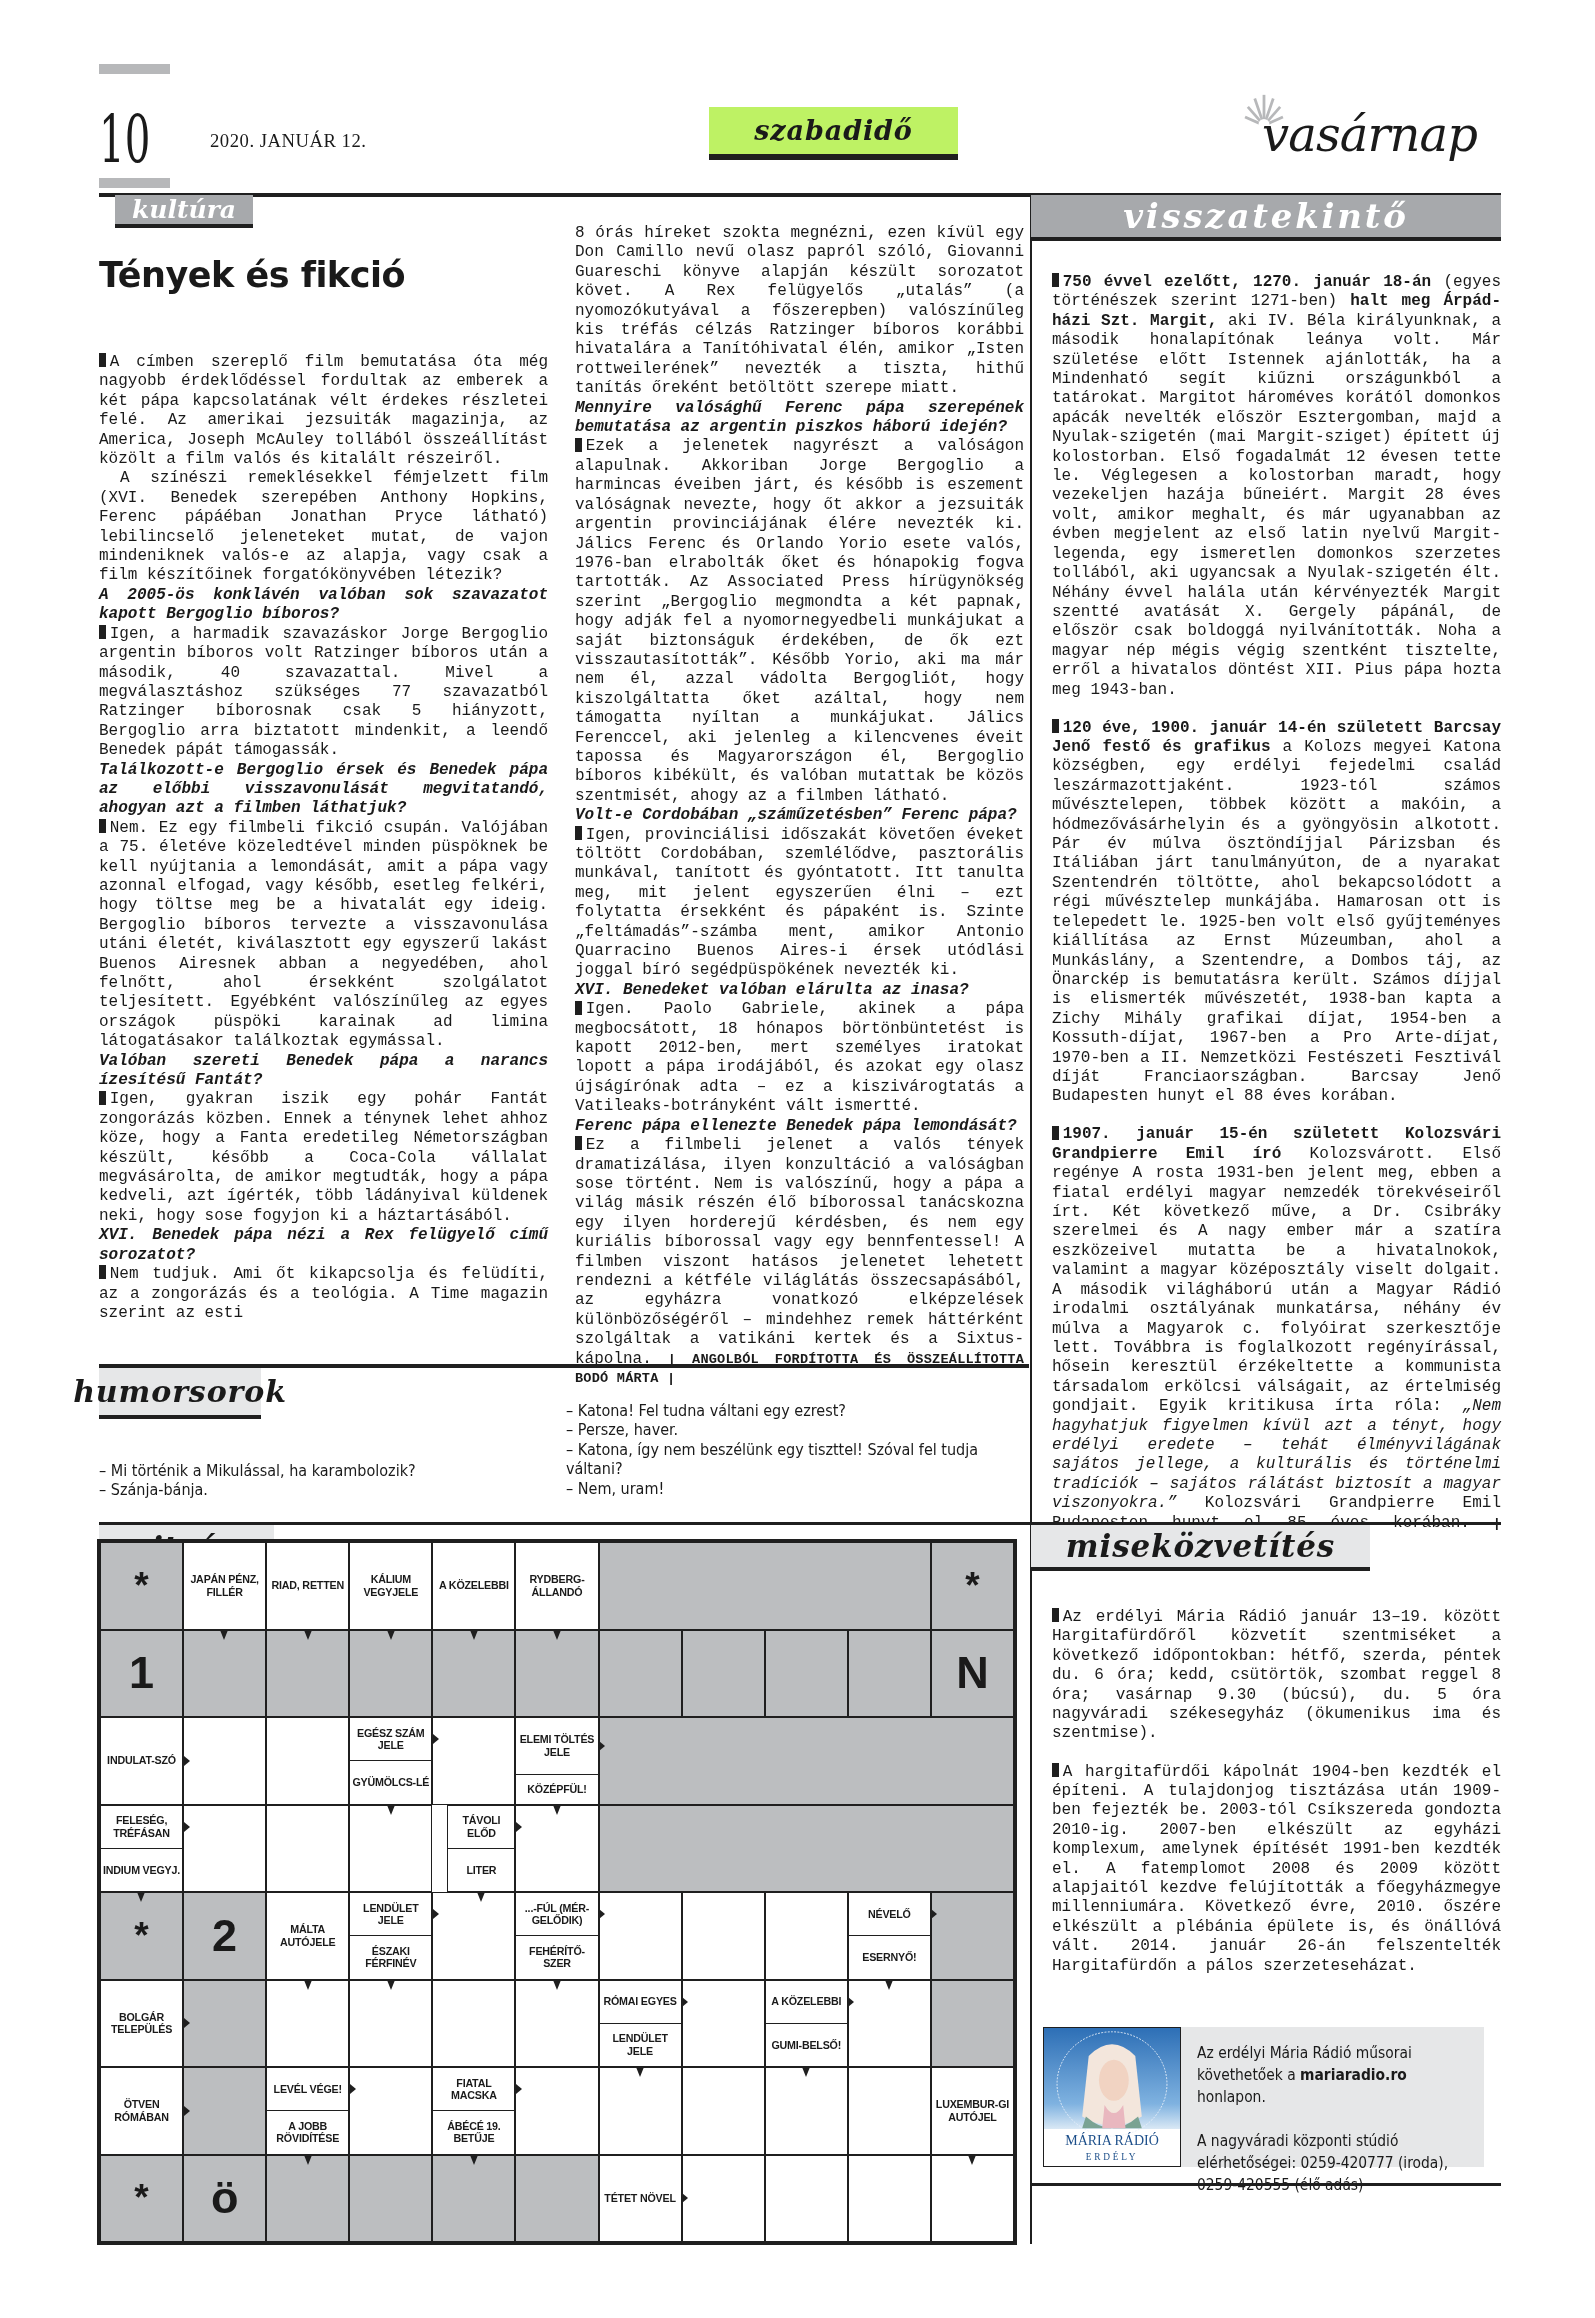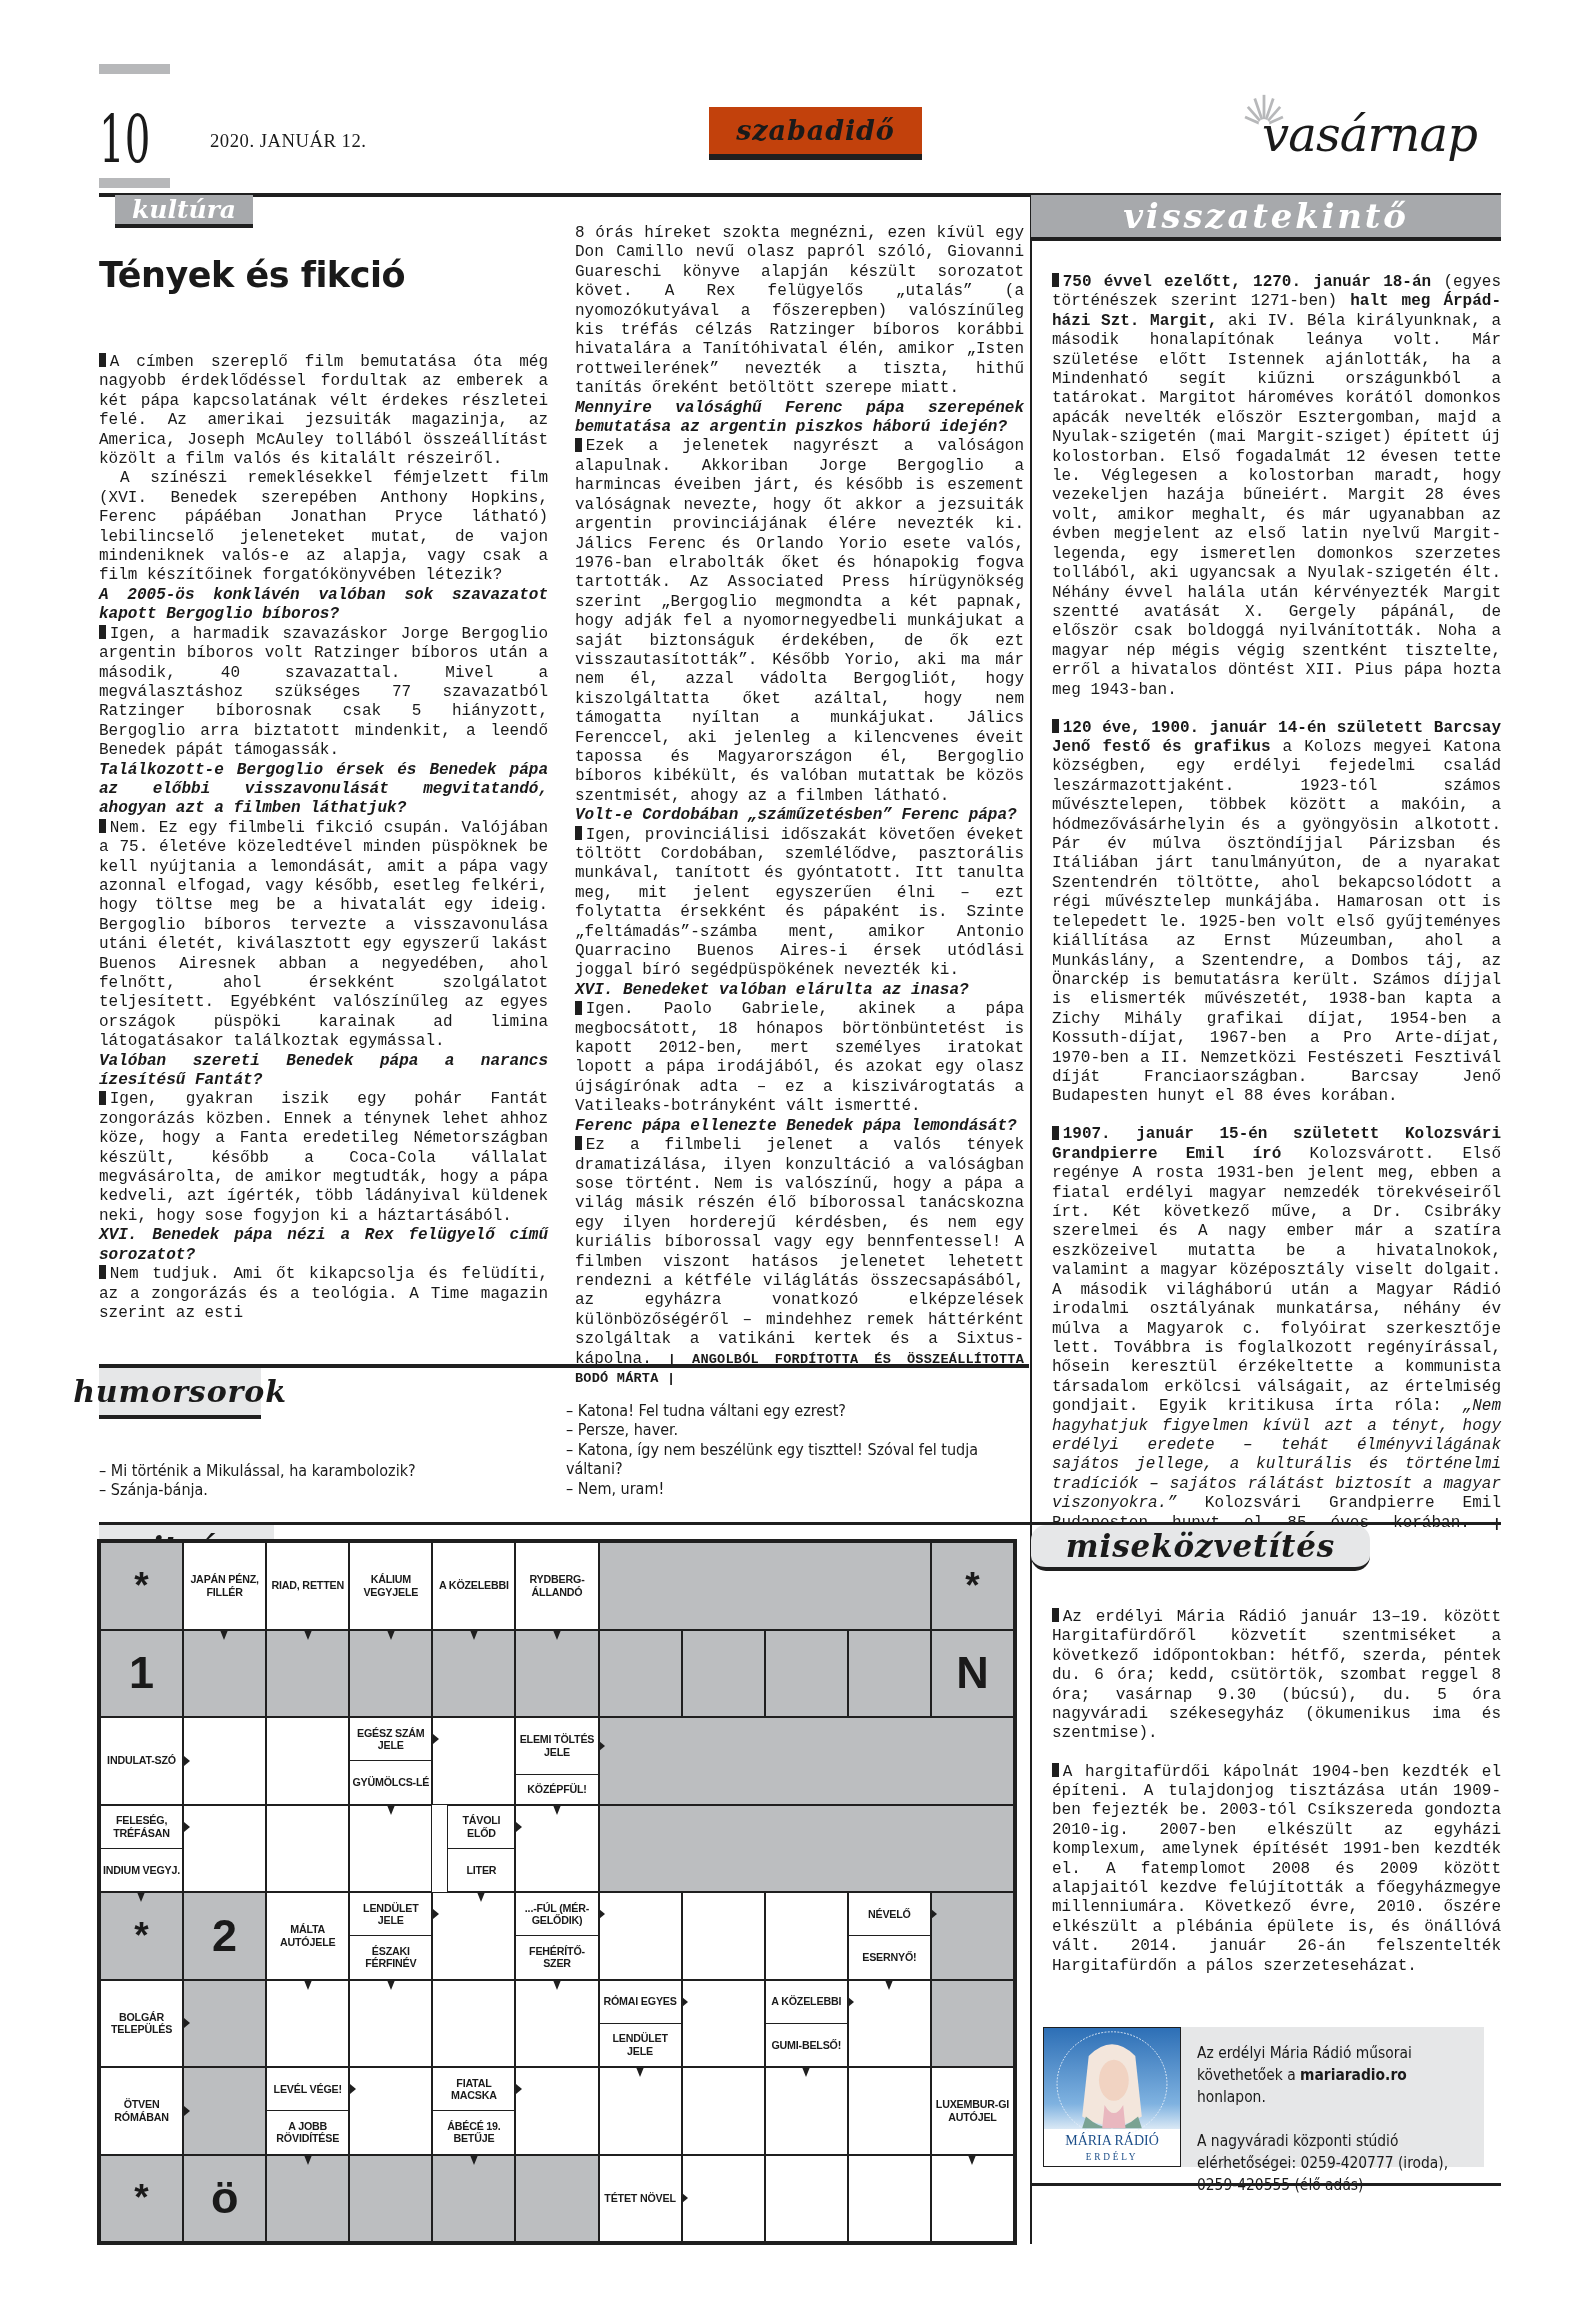--- a/index.html
+++ b/index.html
@@ -2,21 +2,21 @@
 <html style="font-size:7.5px"><head>
 <meta charset="utf-8">
 <style>
   html,body{margin:0;padding:0;background:#fff;}
   body{width:1595px;height:2319px;position:relative;font-family:"DejaVu Sans",sans-serif;color:#1a1a1a;overflow:hidden;}
   .abs{position:absolute;}
   
   .page-num{left:99px;top:107px;font-family:"DejaVu Serif",serif;font-size:65px;line-height:65px;transform:scaleX(0.62);transform-origin:left top;}
   .page-num-bar{left:99px;width:71px;height:10.3px;background:#b7b8ba;}
   .date{left:210px;top:130px;font-family:"Liberation Serif",serif;font-size:18.7px;letter-spacing:0.5px;}
-  .section-tab{left:709px;top:107px;width:213px;height:47px;background:#c2410c;border-bottom:6.5px solid #1f1f1f;display:flex;align-items:center;justify-content:center;font-family:"DejaVu Serif",serif;font-style:italic;font-weight:bold;font-size:27px;letter-spacing:0.9px;}
+  .section-tab{left:709px;top:107px;width:249px;height:47px;background:#bef264;border-bottom:6.5px solid #1f1f1f;display:flex;align-items:center;justify-content:center;font-family:"DejaVu Serif",serif;font-style:italic;font-weight:bold;font-size:27px;letter-spacing:0.9px;}
   .logo{left:1243px;top:93px;width:252px;height:75px;}
   .logo-text{position:absolute;left:19px;top:9.3px;font-family:"DejaVu Serif",serif;font-style:italic;font-size:48px;line-height:65px;letter-spacing:-0.9px;}
   .logo-rule-grey{position:absolute;left:8.4px;top:102px;width:26px;height:4.7px;background:#b7b8ba;}
   .logo-rule{position:absolute;left:38px;top:102px;width:214px;height:4.7px;background:#1f1f1f;}
   .logo-sun{position:absolute;left:0;top:0;}
   
   .hrule{height:3.7px;background:#1f1f1f;}
   .vrule{width:1.9px;background:#1f1f1f;}
   
   .label-grey{background:#a7a9ac;color:#fff;font-family:"DejaVu Serif",serif;font-style:italic;font-weight:bold;display:flex;align-items:center;justify-content:center;border-bottom:4.7px solid #1f1f1f;}
@@ -254,21 +254,21 @@
   <div class="cell g" style="grid-column:4;grid-row:8;"></div>
   <div class="cell g" style="grid-column:5;grid-row:8;"></div>
   <div class="cell g" style="grid-column:6;grid-row:8;"></div>
   <div class="clue arr-r" style="grid-column:7;grid-row:8;">TÉTET NÖVEL</div>
   <div class="cell" style="grid-column:8;grid-row:8;"></div>
   <div class="cell" style="grid-column:9;grid-row:8;"></div>
   <div class="cell" style="grid-column:10;grid-row:8;"></div>
   <div class="cell" style="grid-column:11;grid-row:8;"></div>
 </div>
 
-<div class="abs label-light" style="left:1031px;top:1525px;width:339px;height:42px;font-size:31px;border-radius:15px;">miseközvetítés</div>
+<div class="abs label-light" style="left:1031px;top:1525px;width:339px;height:42px;font-size:31px;">miseközvetítés</div>
 <div class="abs text" style="left:1052px;top:1608px;width:449px;">
   <p><span class="sq"></span><span>Az erdélyi Mária Rádió január 13–19. között Hargitafürdőről közvetít szentmiséket a következő időpontokban: hétfő, szerda, péntek du. 6 óra; kedd, csütörtök, szombat reggel 8 óra; vasárnap 9.30 (búcsú), du. 5 óra nagyváradi székesegyház (ökumenikus ima és szentmise).</span></p>
   <div class="gap"></div>
   <p><span class="sq"></span><span>A hargitafürdői kápolnát 1904-ben kezdték el építeni. A tulajdonjog tisztázása után 1909-ben fejezték be. 2003-tól Csíkszereda gondozta 2010-ig. 2007-ben elkészült az egyházi komplexum, amelynek építését 1991-ben kezdték el. A fatemplomot 2008 és 2009 között alapjaitól kezdve felújították a főegyházmegye millenniumára. Következő évre, 2010. őszére elkészült a plébánia épülete is, és önállóvá vált. 2014. január 26-án felszentelték Hargitafürdőn a pálos szerzeteseházat.</span></p>
 </div>
 <div class="abs mr-box">
   <div class="mr-logo">
     <svg width="136" height="138" viewBox="0 0 292 296">
       <ellipse cx="146" cy="120" rx="118" ry="112" fill="none" stroke="#e8f0fa" stroke-width="2" stroke-dasharray="4 3"></ellipse>
       <path d="M96 60 Q146 10 196 60 L210 190 Q146 230 82 190 Z" fill="#f3e6dc"></path>

